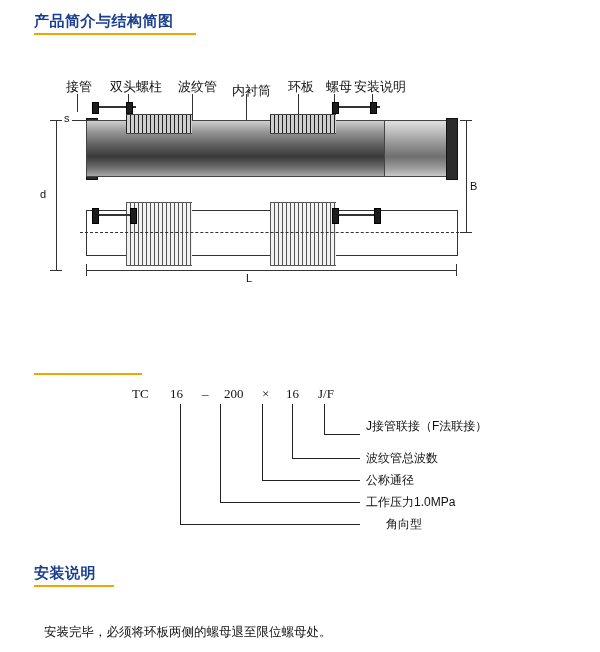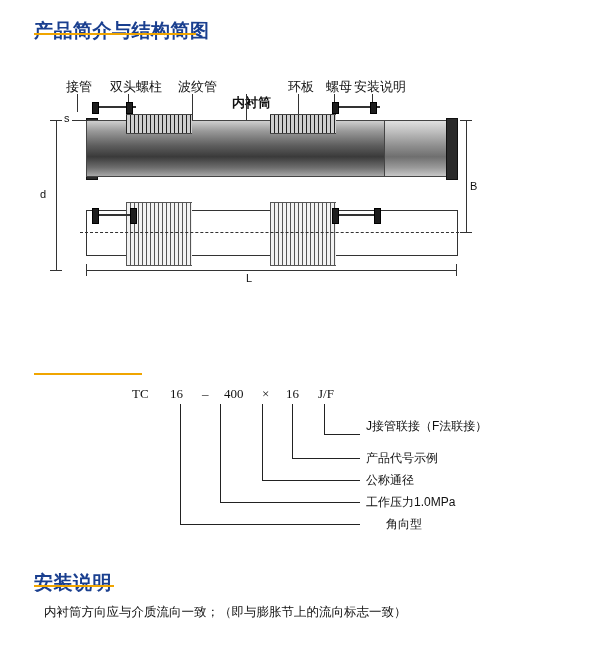--- a/index.html
+++ b/index.html
@@ -15,25 +15,24 @@
     position: relative;
     overflow: hidden;
   }
   .page {
     position: relative;
     width: 600px;
     height: 652px;
   }
   .section-title {
     position: absolute;
-    font-size: 19px;
+    font-size: 15px;
     font-weight: bold;
     color: #1a3f8f;
     letter-spacing: 0.5px;
-    margin-top: 6px;
   }
   .title-underline {
     position: absolute;
     height: 2px;
     background: #f0a500;
   }
 
   
   #title1 { left: 34px; top: 12px; }
   #title1-rule { left: 34px; top: 33px; width: 162px; }
@@ -184,21 +183,21 @@
 <div class="page">
 
   <div class="section-title" id="title1">产品简介与结构简图</div>
   <div class="title-underline" id="title1-rule"></div>
 
   <div id="diagram">
 
     <div class="dlabel" style="left:32px; top:16px;">接管</div>
     <div class="dlabel" style="left:76px; top:16px;">双头螺柱</div>
     <div class="dlabel" style="left:144px; top:16px;">波纹管</div>
-    <div class="dlabel" style="left:198px; top:32px;font-weight:bold;">内衬筒</div>
+    <div class="dlabel" style="left:198px; top:20px;">内衬筒</div>
     <div class="dlabel" style="left:254px; top:16px;">环板</div>
     <div class="dlabel" style="left:292px; top:16px;">螺母</div>
     <div class="dlabel" style="left:320px; top:16px;">安装说明</div>
 
     <div class="leader" style="left:43px; top:32px; height:18px;"></div>
     <div class="leader" style="left:94px; top:32px; height:14px;"></div>
     <div class="leader" style="left:158px; top:32px; height:26px;"></div>
     <div class="leader" style="left:212px; top:32px; height:52px;"></div>
     <div class="leader" style="left:264px; top:32px; height:26px;"></div>
     <div class="leader" style="left:300px; top:32px; height:16px;"></div>
@@ -249,45 +248,45 @@
     <div class="dim-label" style="left:212px; top:210px;">L</div>
   </div>
 
   <div class="title-underline" id="title2-rule"></div>
 
   <div id="code">
 
     <div class="code-token" style="left:98px; top:6px;">TC</div>
     <div class="code-token" style="left:136px; top:6px;">16</div>
     <div class="code-token" style="left:168px; top:6px;">–</div>
-    <div class="code-token" style="left:190px; top:6px;">400</div>
+    <div class="code-token" style="left:190px; top:6px;">200</div>
     <div class="code-token" style="left:228px; top:6px;">×</div>
     <div class="code-token" style="left:252px; top:6px;">16</div>
     <div class="code-token" style="left:284px; top:6px;">J/F</div>
 
     <div class="cl-v" style="left:290px; top:24px; height:30px;"></div>
     <div class="cl-h" style="left:290px; top:54px; width:36px;"></div>
 
     <div class="cl-v" style="left:258px; top:24px; height:54px;"></div>
     <div class="cl-h" style="left:258px; top:78px; width:68px;"></div>
 
     <div class="cl-v" style="left:228px; top:24px; height:76px;"></div>
     <div class="cl-h" style="left:228px; top:100px; width:98px;"></div>
 
     <div class="cl-v" style="left:186px; top:24px; height:98px;"></div>
     <div class="cl-h" style="left:186px; top:122px; width:140px;"></div>
 
     <div class="cl-v" style="left:146px; top:24px; height:120px;"></div>
     <div class="cl-h" style="left:146px; top:144px; width:180px;"></div>
 
     <div class="code-note" style="left:332px; top:38px;">J接管联接（F法联接）</div>
-    <div class="code-note" style="left:332px; top:70px;">产品代号示例</div>
+    <div class="code-note" style="left:332px; top:70px;">波纹管总波数</div>
     <div class="code-note" style="left:332px; top:92px;font-family:Liberation Serif, serif;">公称通径</div>
     <div class="code-note" style="left:332px; top:114px;">工作压力1.0MPa</div>
     <div class="code-note" style="left:332px; top:136px;margin-left:20px;">角向型</div>
   </div>
 
   <div class="section-title" id="title3">安装说明</div>
   <div class="title-underline" id="title3-rule"></div>
 
-  <div class="para" id="para1">内衬筒方向应与介质流向一致；（即与膨胀节上的流向标志一致）</div>
+  <div class="para" id="para2">安装完毕，必须将环板两侧的螺母退至限位螺母处。</div>
 
 </div>
 
 </body></html>

